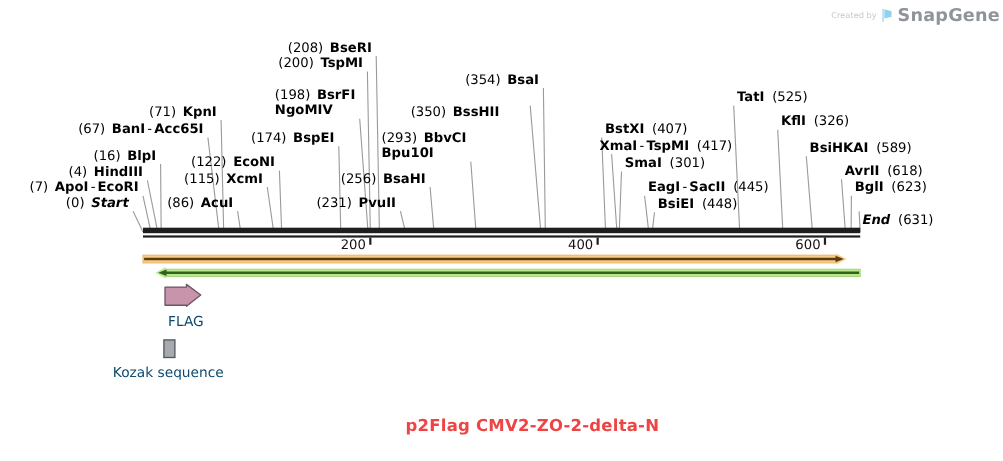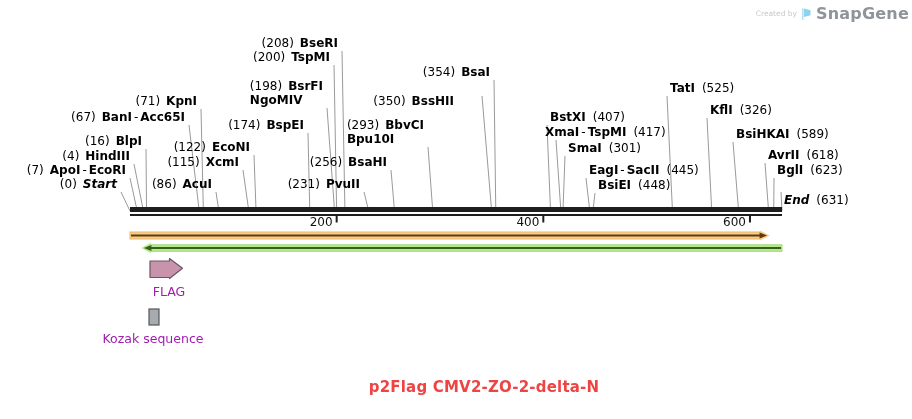--- a/index.html
+++ b/index.html
@@ -13,21 +13,21 @@
     position:absolute;font-size:12px;line-height:14px;color:#000;
     white-space:nowrap;
   }
   .site-label.L{text-align:left;}
   .site-label .nm{font-weight:bold;}
   .site-label.italic .nm{font-style:italic;}
   .site-label .sep{font-weight:normal;padding:0 2px;}
   .site-label .num-l{margin-right:6px;}
   .site-label .num-r{margin-left:7px;}
   .feature-label{
-    position:absolute;font-size:12.5px;color:#a21caf;white-space:nowrap;
+    position:absolute;font-size:12.5px;color:#0c4a6e;white-space:nowrap;
     transform:translateX(-50%);
   }
   .title-block{position:absolute;left:0;top:378px;width:100%;text-align:center;color:#ef4444;padding-left:28px;}
   .title-block .title{font-size:15px;font-weight:bold;letter-spacing:.2px;}
   .title-block .length{font-size:12px;margin-top:2px;}
   .watermark{
     position:absolute;top:4px;right:3px;display:flex;align-items:center;gap:4px;
   }
   .watermark .created{font-size:7.5px;color:#c6c9cc;}
   .watermark .brand{font-size:16px;color:#8f949a;font-weight:bold;letter-spacing:.2px;}

